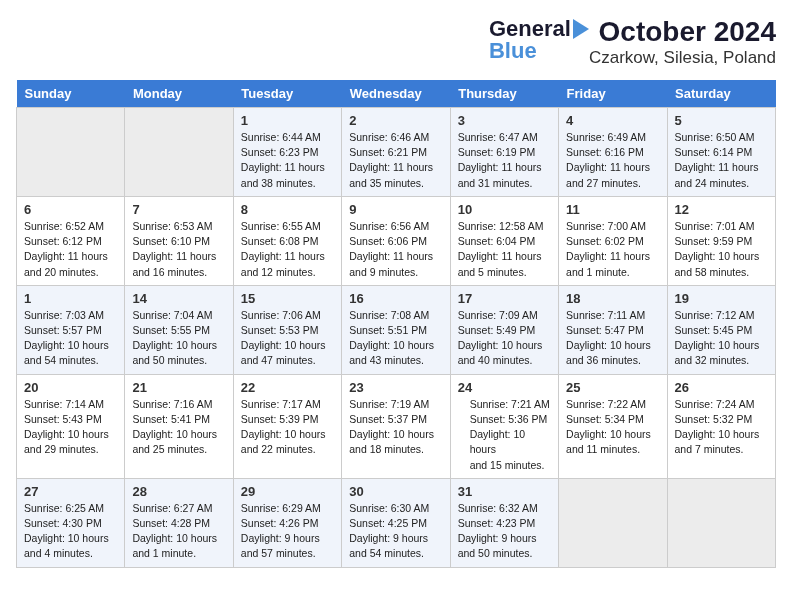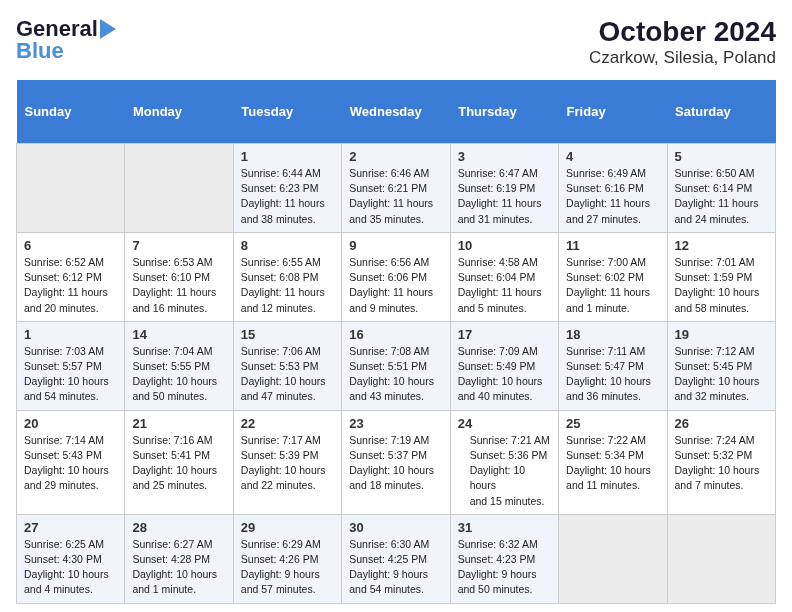--- a/index.html
+++ b/index.html
@@ -5,21 +5,21 @@
     * { box-sizing: border-box; margin: 0; padding: 0; }
     body {
       font-family: Arial, sans-serif;
       background: #fff;
       width: 792px;
       min-height: 612px;
       padding: 16px;
     }
     .header {
       display: flex;
-      justify-content: space-between;
+      justify-content: flex-end;
       align-items: flex-start;
       margin-bottom: 12px;
     }
     .logo {
       display: flex;
       flex-direction: column;
       align-items: flex-start;
     }
     .logo-arrow {
       width: 0;
@@ -49,21 +49,21 @@
     }
     table {
       width: 100%;
       border-collapse: collapse;
       table-layout: fixed;
     }
     th {
       background-color: #3a7bd5;
       color: #fff;
       text-align: left;
-      padding: 24px 8px;
+      padding: 6px 8px;
       font-size: 13px;
       font-weight: bold;
     }
     td {
       border: 1px solid #ccc;
       vertical-align: top;
       padding: 5px 7px;
       font-size: 11px;
       color: #333;
       height: 80px;
@@ -195,36 +195,36 @@
         </td>
         <td>
           <span class="day-num">9</span>
           <div class="day-info" style="white-space: pre-line;">Sunrise: 6:56 AM
 Sunset: 6:06 PM
 Daylight: 11 hours
 and 9 minutes.</div>
         </td>
         <td>
           <span class="day-num">10</span>
-          <div class="day-info" style="white-space: pre-line;">Sunrise: 4:58 AM
+          <div class="day-info" style="white-space: pre-line;">Sunrise: 12:58 AM
 Sunset: 6:04 PM
 Daylight: 11 hours
 and 5 minutes.</div>
         </td>
         <td>
           <span class="day-num">11</span>
           <div class="day-info" style="white-space: pre-line;">Sunrise: 7:00 AM
 Sunset: 6:02 PM
 Daylight: 11 hours
 and 1 minute.</div>
         </td>
         <td>
           <span class="day-num">12</span>
           <div class="day-info" style="white-space: pre-line;">Sunrise: 7:01 AM
-Sunset: 1:59 PM
+Sunset: 9:59 PM
 Daylight: 10 hours
 and 58 minutes.</div>
         </td>
       </tr>
       <tr class="row-c">
         <td>
           <span class="day-num">1</span>
           <div class="day-info" style="white-space: pre-line;">Sunrise: 7:03 AM
 Sunset: 5:57 PM
 Daylight: 10 hours

